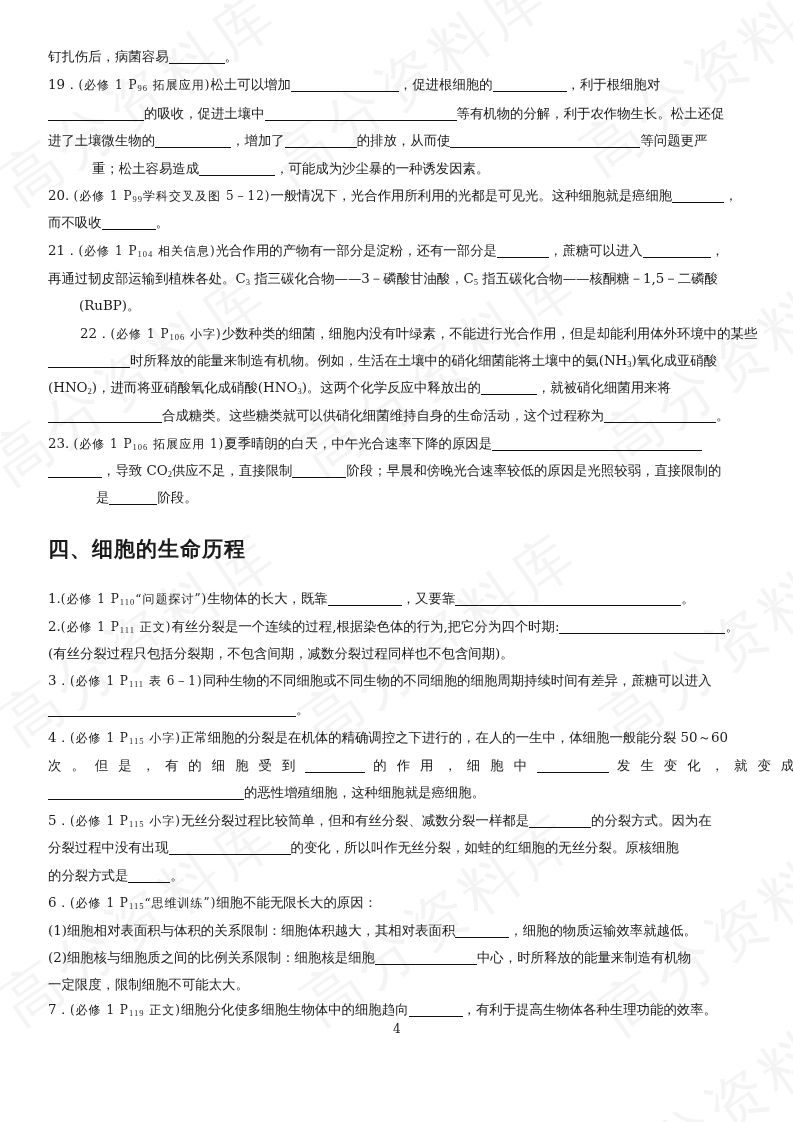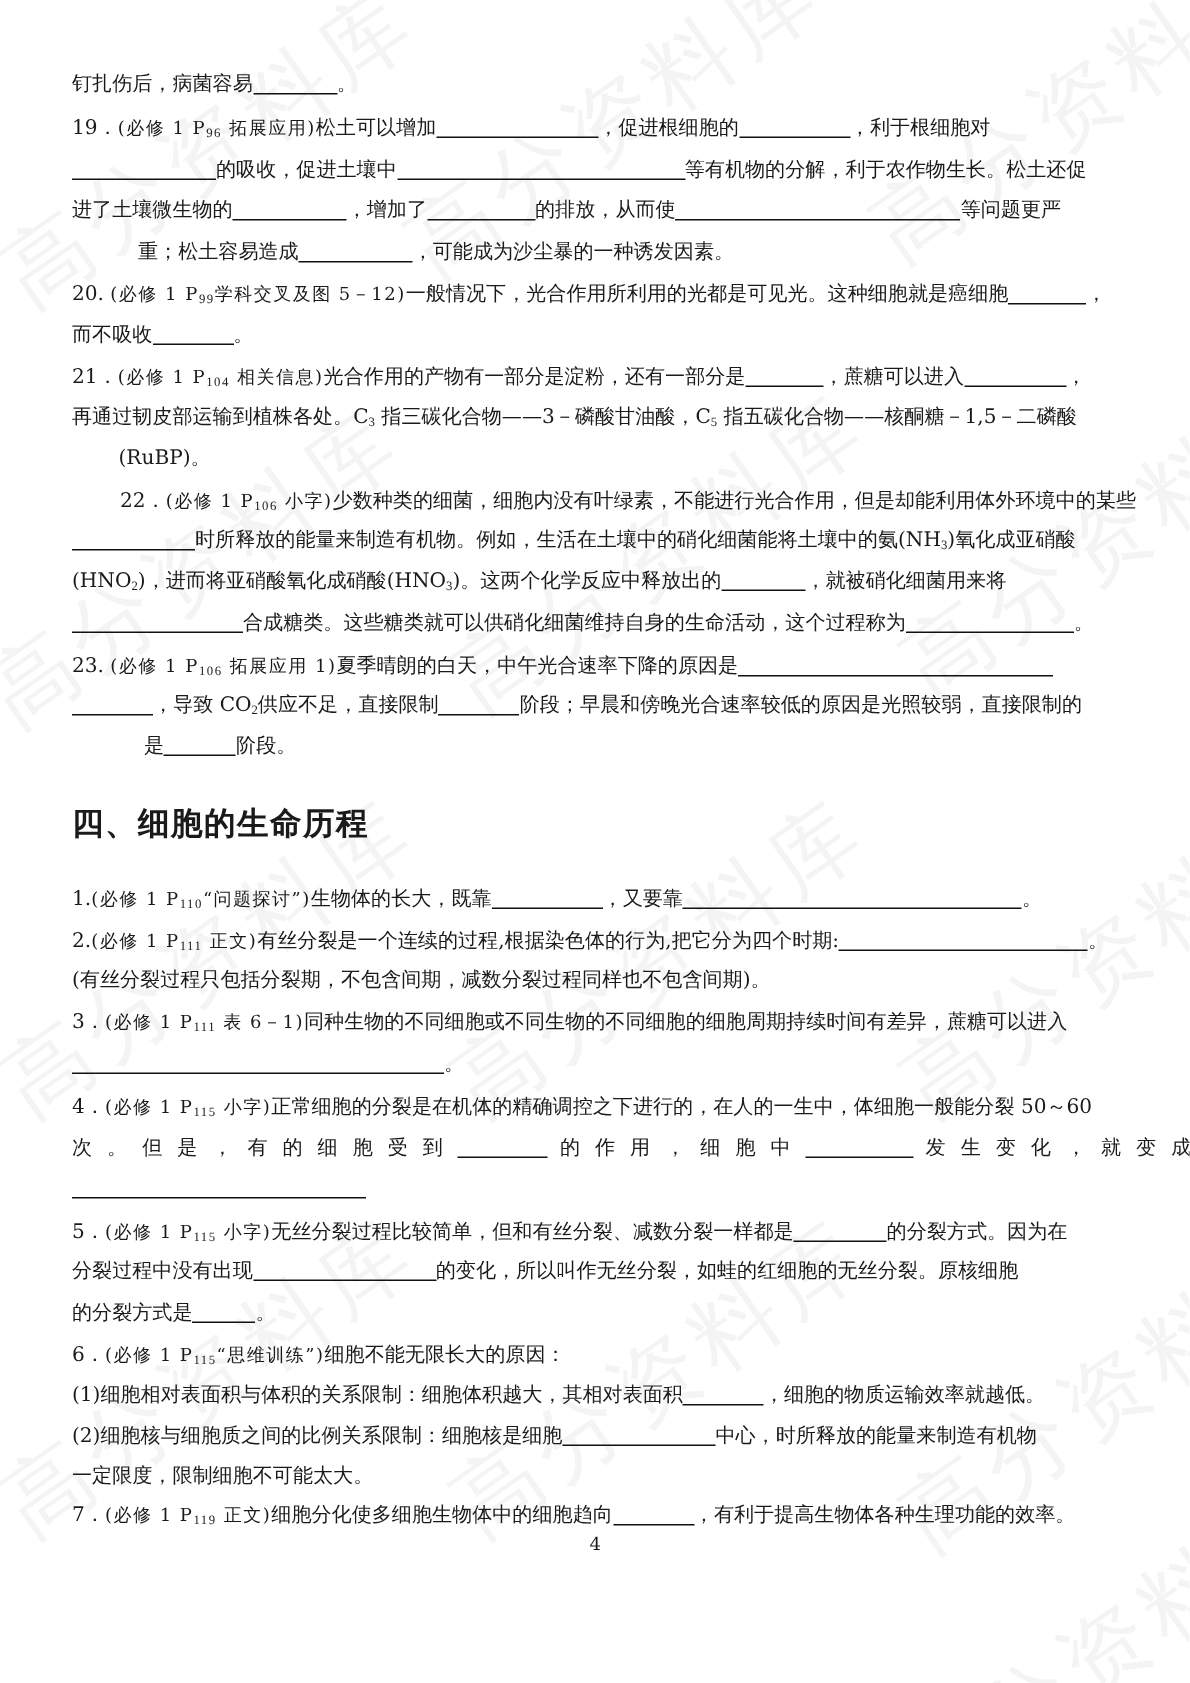--- a/index.html
+++ b/index.html
@@ -116,21 +116,21 @@
     <span class="blank" style="width:248px"></span><span>。</span>
   </div>
 
   <div class="line" style="top:728px;">
     <span>4．</span><span class="src"><span>(必修 1 P</span><sub>115</sub><span> 小字)</span></span><span>正常细胞的分裂是在机体的精确调控之下进行的，在人的一生中，体细胞一般能分裂 50～60</span>
   </div>
   <div class="line" style="top:756px;">
     <span class="spaced">次。但是，有的细胞受到</span><span class="blank" style="width:60px"></span><span class="spaced" style="margin-left:8px">的作用，细胞中</span><span class="blank" style="width:72px"></span><span class="spaced" style="margin-left:8px">发生变化，就变成</span>
   </div>
   <div class="line" style="top:783px;">
-    <span class="blank" style="width:196px"></span>
+    <span class="blank" style="width:196px"></span><span>的恶性增殖细胞，这种细胞就是癌细胞。</span>
   </div>
 
   <div class="line" style="top:811px;">
     <span>5．</span><span class="src"><span>(必修 1 P</span><sub>115</sub><span> 小字)</span></span><span>无丝分裂过程比较简单，但和有丝分裂、减数分裂一样都是</span><span class="blank" style="width:62px"></span><span>的分裂方式。因为在</span>
   </div>
   <div class="line" style="top:838px;">
     <span>分裂过程中没有出现</span><span class="blank" style="width:122px"></span><span>的变化，所以叫作无丝分裂，如蛙的红细胞的无丝分裂。原核细胞</span>
   </div>
   <div class="line" style="top:866px;">
     <span>的分裂方式是</span><span class="blank" style="width:42px"></span><span>。</span>

